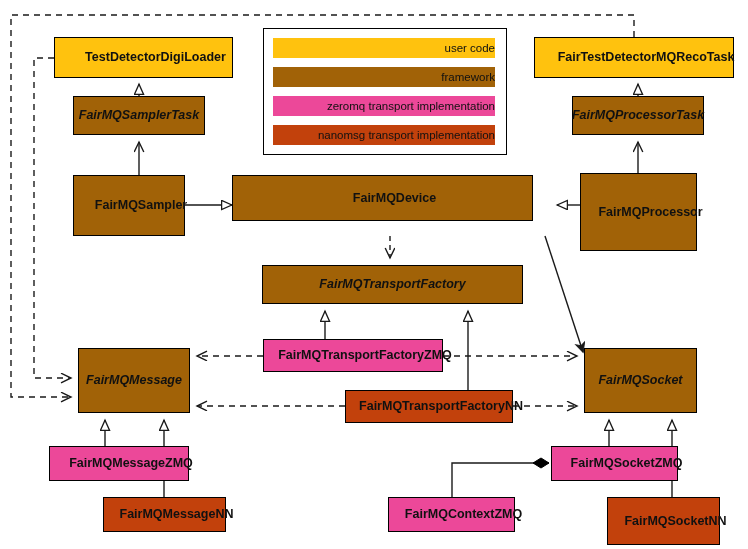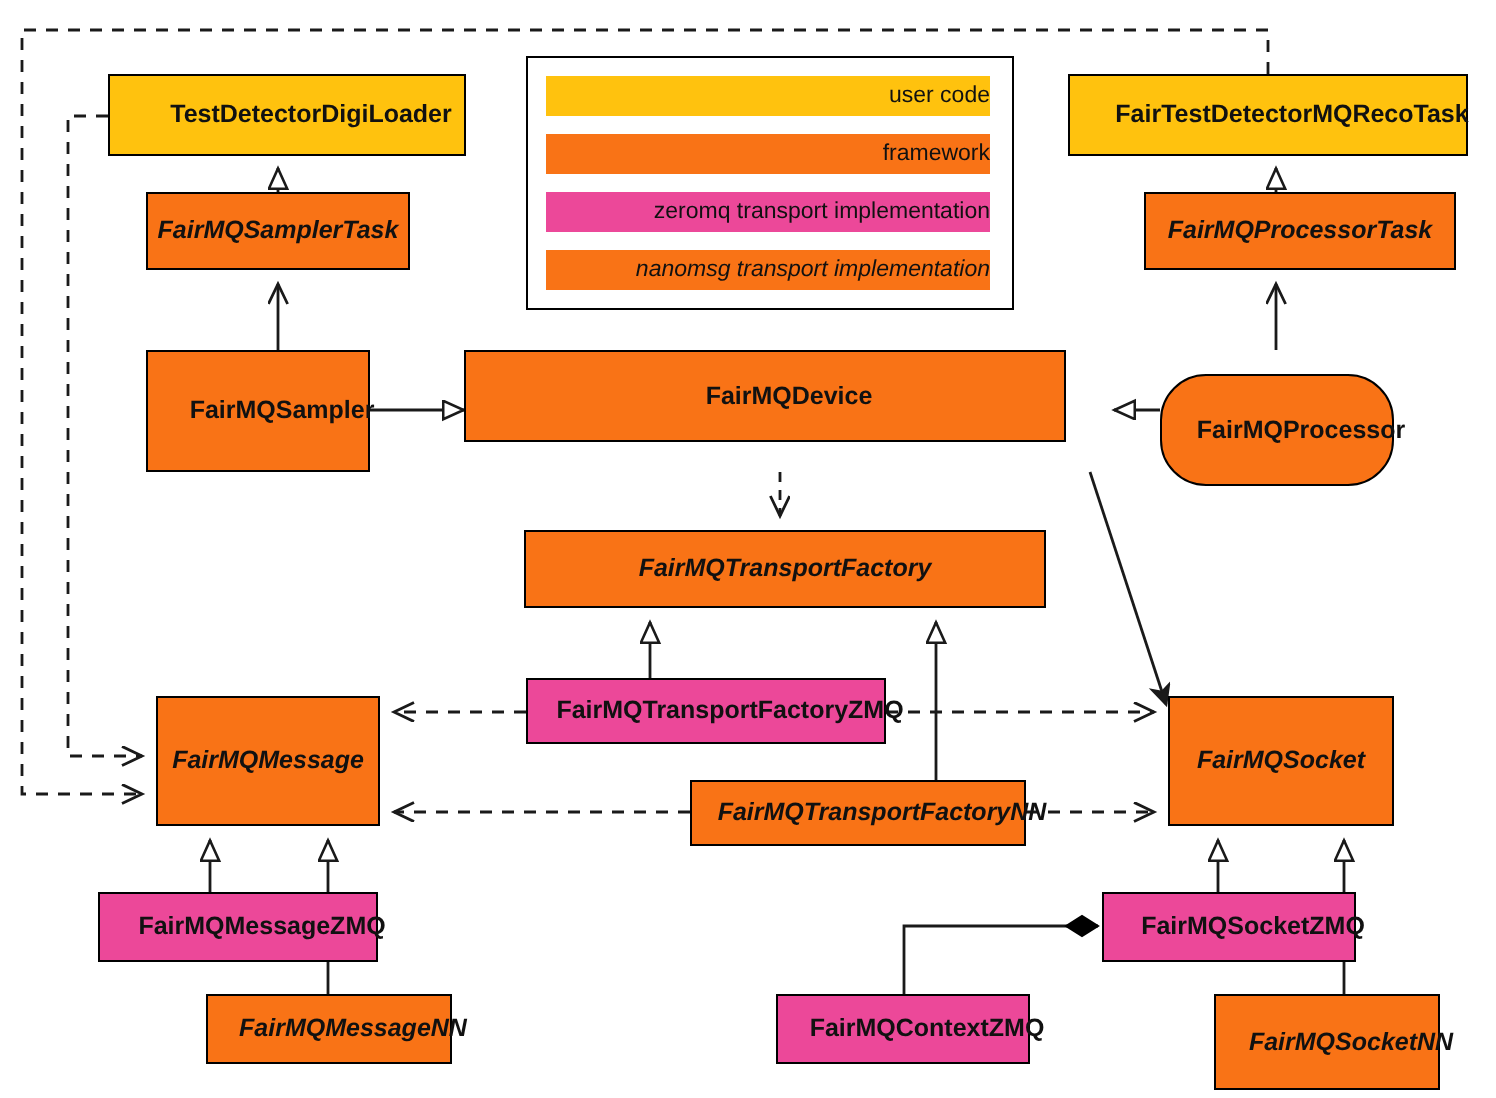--- a/index.html
+++ b/index.html
@@ -6,23 +6,23 @@
   html,body{margin:0;padding:0;background:#ffffff;}
   body{font-family:"Liberation Sans",sans-serif;}
   #stage{position:relative;width:748px;height:549px;background:#ffffff;overflow:hidden;}
   #edges{position:absolute;left:0;top:0;width:748px;height:549px;pointer-events:none;}
   .node{position:absolute;box-sizing:border-box;border:1.4px solid #000;
         display:flex;align-items:center;justify-content:center;text-align:center;
         font-size:12.5px;line-height:1.15;color:#111;padding:2px 4px;}
   .node.bold{font-weight:bold;padding-left:28px;}
   .node.abstract{font-style:italic;font-weight:bold;}
   .c-user{background:#ffc20e;}
-  .c-framework{background:#f97316;}
+  .c-framework{background:#a16207;}
   .c-zmq{background:#ec4899;}
-  .c-nn{background:#f97316;font-style:italic;}
+  .c-nn{background:#c2410c;}
   #legend{position:absolute;left:263px;top:28px;width:244px;height:127px;
           background:#fff;border:1.4px solid #000;box-sizing:border-box;}
   .legend-row{position:absolute;left:9px;width:222px;height:20px;
               display:flex;align-items:center;justify-content:flex-end;
               font-size:11.5px;color:#111;box-sizing:border-box;}
 </style>
 </head>
 <body>
 
 <div id="stage">
@@ -113,25 +113,25 @@
   </div>
 
   <div class="node c-framework bold" style="left:73px;top:175px;width:112px;height:61px;">
     <span>FairMQSampler</span>
   </div>
 
   <div class="node c-framework bold" style="left:232px;top:175px;width:301px;height:46px;">
     <span>FairMQDevice</span>
   </div>
 
-  <div class="node c-framework bold" style="left:580px;top:187px;width:117px;height:56px;border-radius:23px;">
+  <div class="node c-framework bold" style="left:580px;top:173px;width:117px;height:78px;">
     <span>FairMQProcessor</span>
   </div>
 
-  <div class="node c-framework abstract" style="left:572px;top:96px;width:156px;height:39px;">
+  <div class="node c-framework abstract" style="left:572px;top:96px;width:132px;height:39px;">
     <span>FairMQProcessorTask</span>
   </div>
 
   <div class="node c-user bold" style="left:534px;top:37px;width:200px;height:41px;">
     <span>FairTestDetectorMQRecoTask</span>
   </div>
 
   <div class="node c-framework abstract" style="left:262px;top:265px;width:261px;height:39px;">
     <span>FairMQTransportFactory</span>
   </div>

